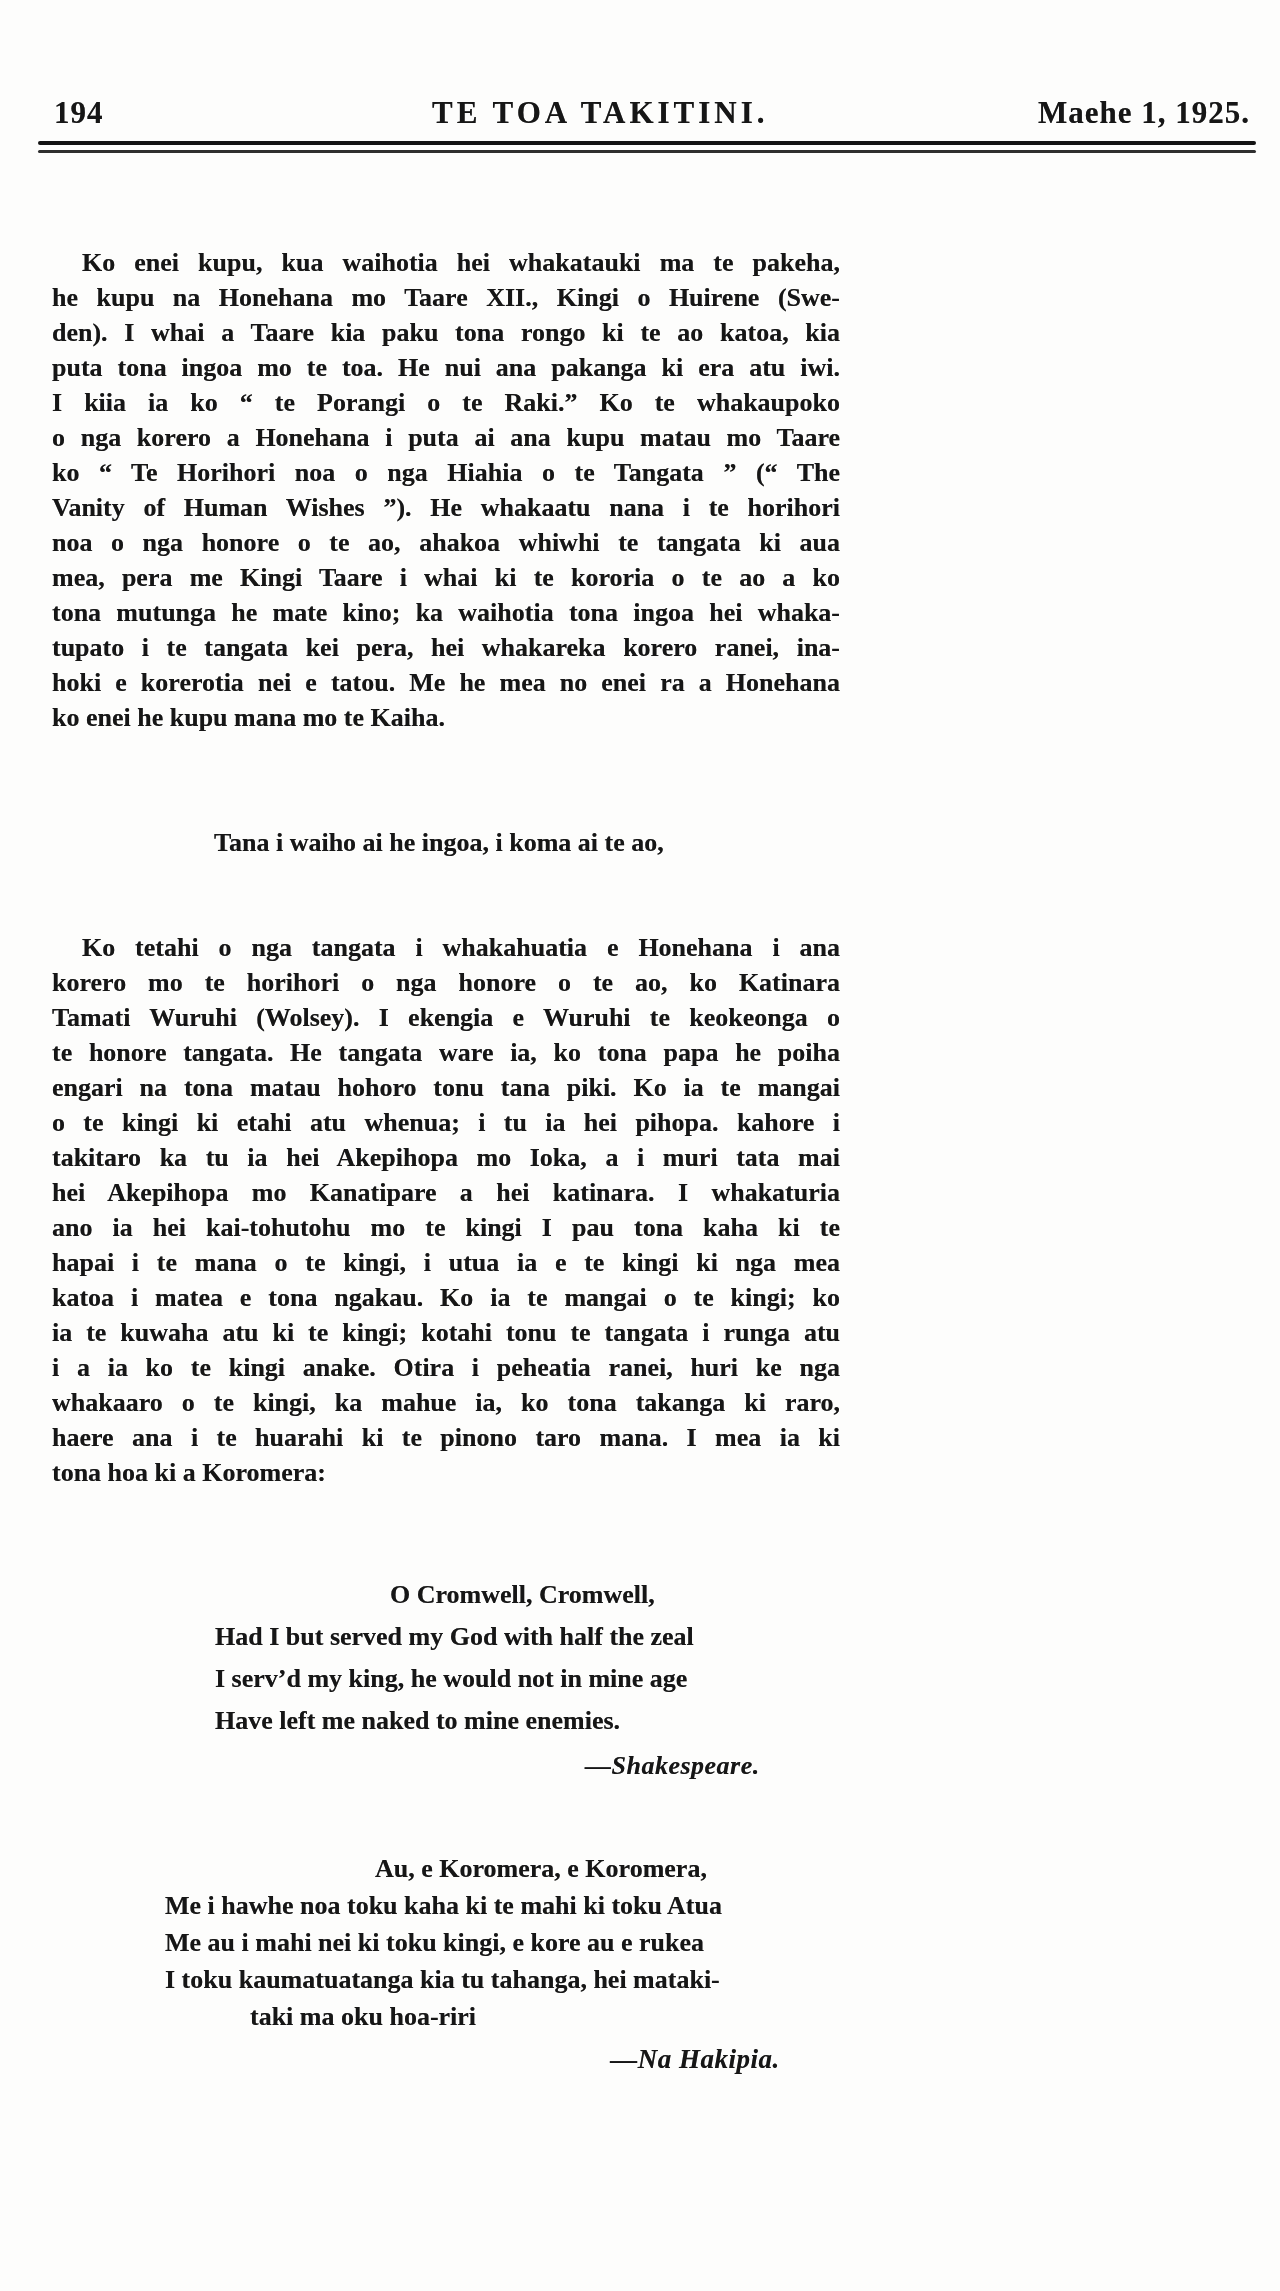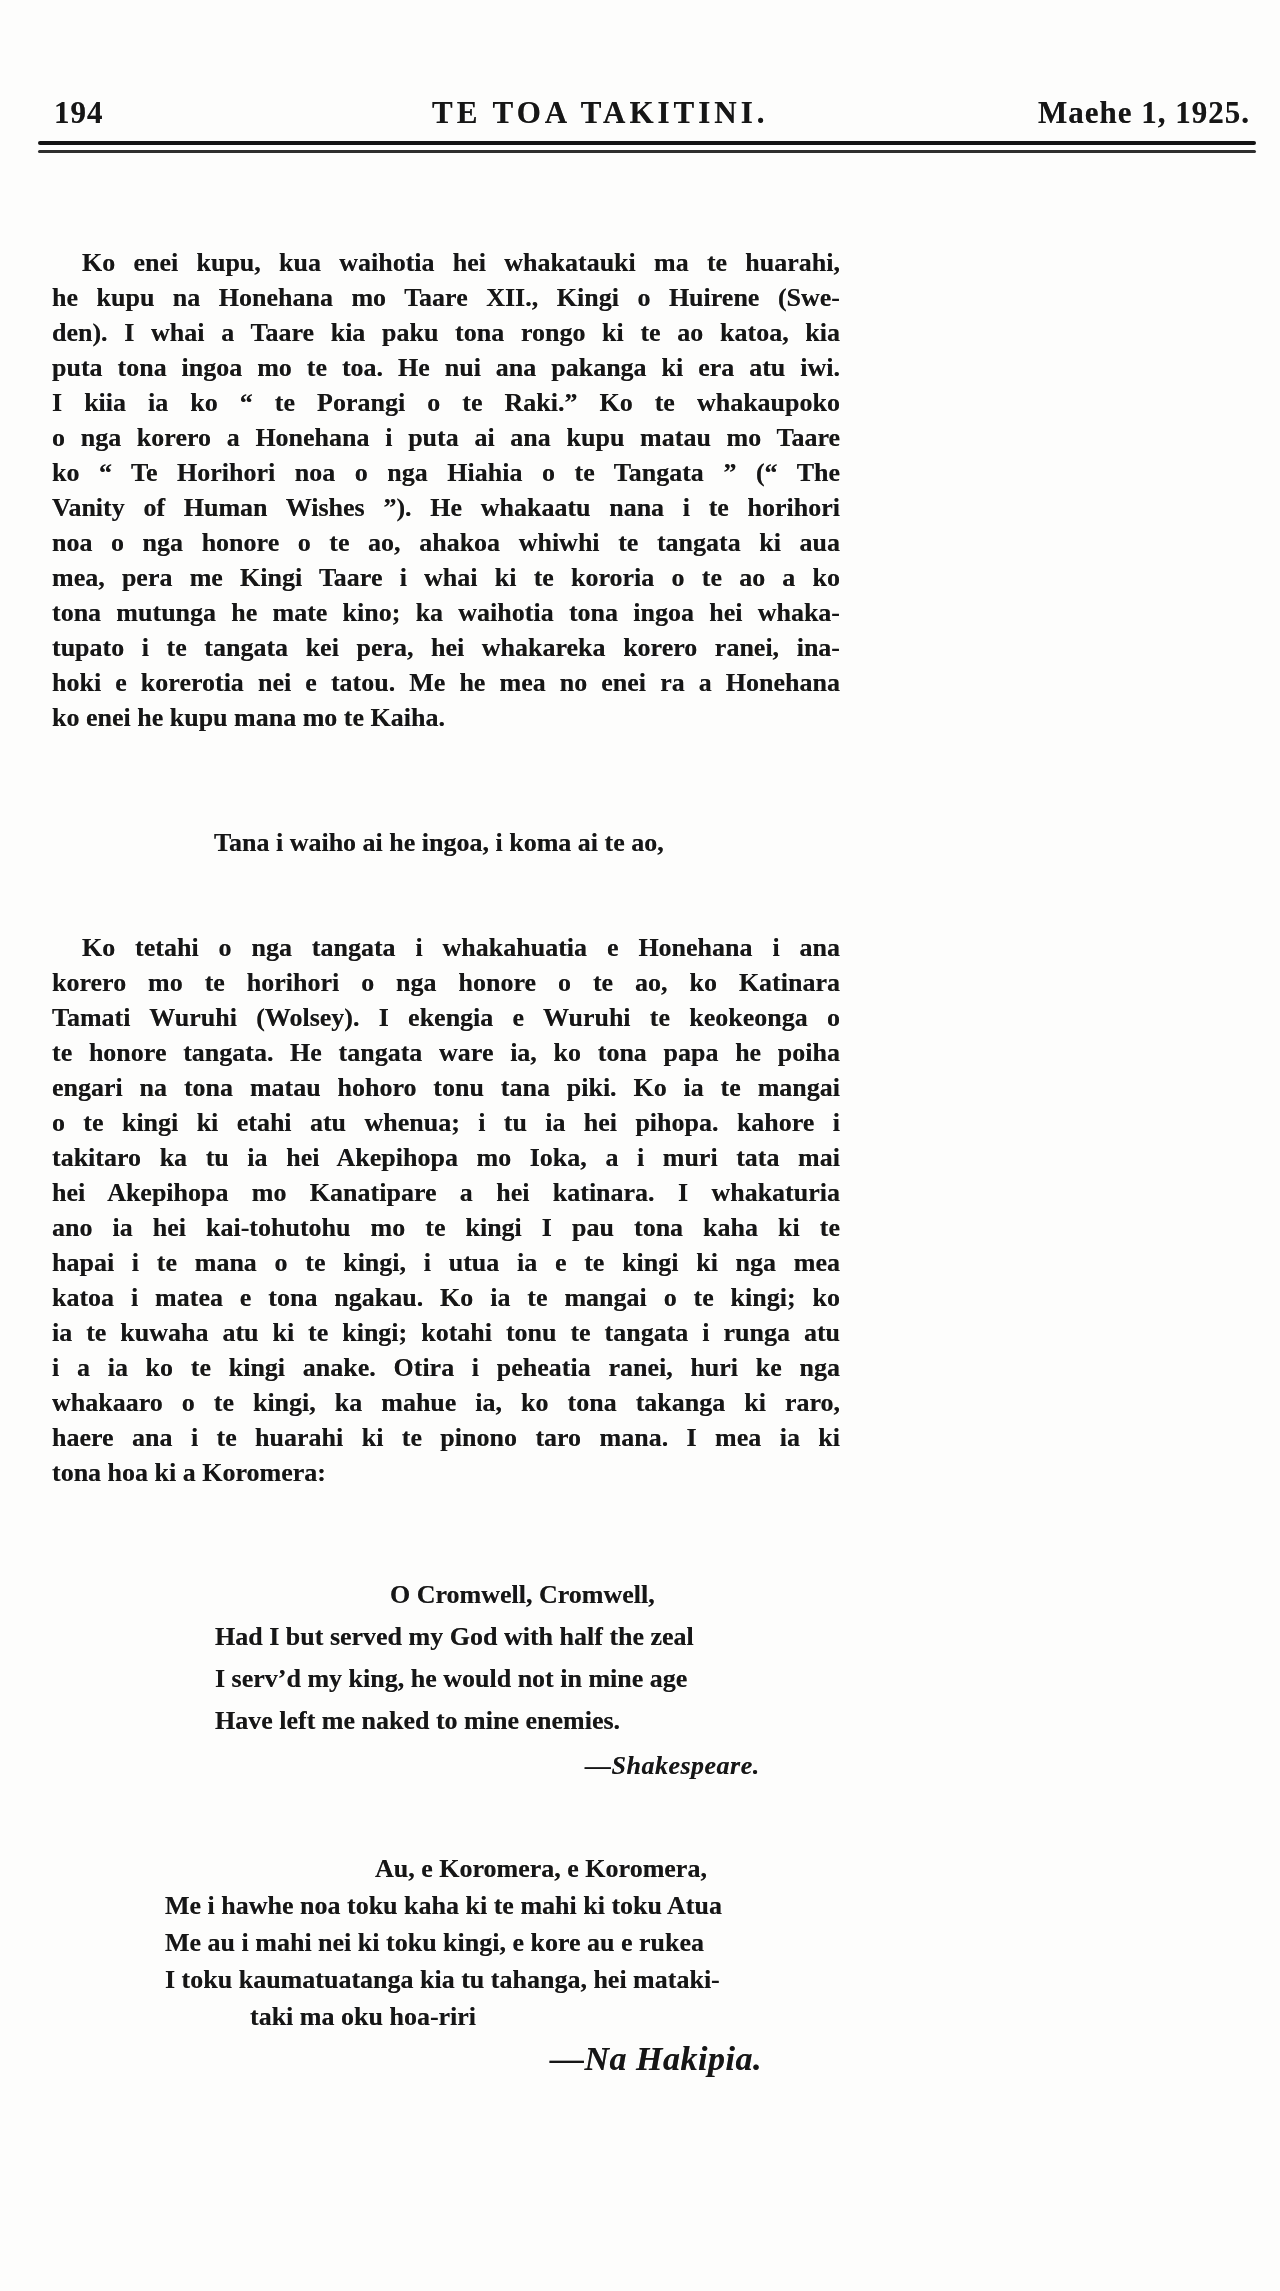--- a/index.html
+++ b/index.html
@@ -68,23 +68,24 @@
   }
 
   .verse-mi { margin-top: 64px; line-height: 37px; }
   .mi-0    { margin-left: 323px; }
   .mi-main { margin-left: 113px; }
   .mi-hang { margin-left: 198px; }
   .mi-attr {
     margin-left: 498px;
     margin-top: 6px;
     font-style: italic;
-    font-size: 34px;
+    font-size: 27px;
     line-height: 36px;
     letter-spacing: 0.5px;
+    text-align: center;
   }
 </style>
 </head>
 <body>
 
 <div class="page">
 
   <header class="masthead">
     <span class="pagenum">194</span>
     <span class="title">TE TOA TAKITINI.</span>
@@ -92,21 +93,21 @@
   </header>
 
   <div class="rules">
     <div class="rule-thick"></div>
     <div class="rule-thin"></div>
   </div>
 
   <main class="column">
 
     <div class="para para-1">
-        <div class="tline">Ko enei kupu, kua waihotia hei whakatauki ma te huarahi,</div>
+        <div class="tline">Ko enei kupu, kua waihotia hei whakatauki ma te pakeha,</div>
         <div class="tline">he kupu na Honehana mo Taare XII., Kingi o Huirene (Swe-</div>
         <div class="tline">den). I whai a Taare kia paku tona rongo ki te ao katoa, kia</div>
         <div class="tline">puta tona ingoa mo te toa. He nui ana pakanga ki era atu iwi.</div>
         <div class="tline">I kiia ia ko “ te Porangi o te Raki.” Ko te whakaupoko</div>
         <div class="tline">o nga korero a Honehana i puta ai ana kupu matau mo Taare</div>
         <div class="tline">ko “ Te Horihori noa o nga Hiahia o te Tangata ” (“ The</div>
         <div class="tline">Vanity of Human Wishes ”). He whakaatu nana i te horihori</div>
         <div class="tline">noa o nga honore o te ao, ahakoa whiwhi te tangata ki aua</div>
         <div class="tline">mea, pera me Kingi Taare i whai ki te kororia o te ao a ko</div>
         <div class="tline">tona mutunga he mate kino; ka waihotia tona ingoa hei whaka-</div>

